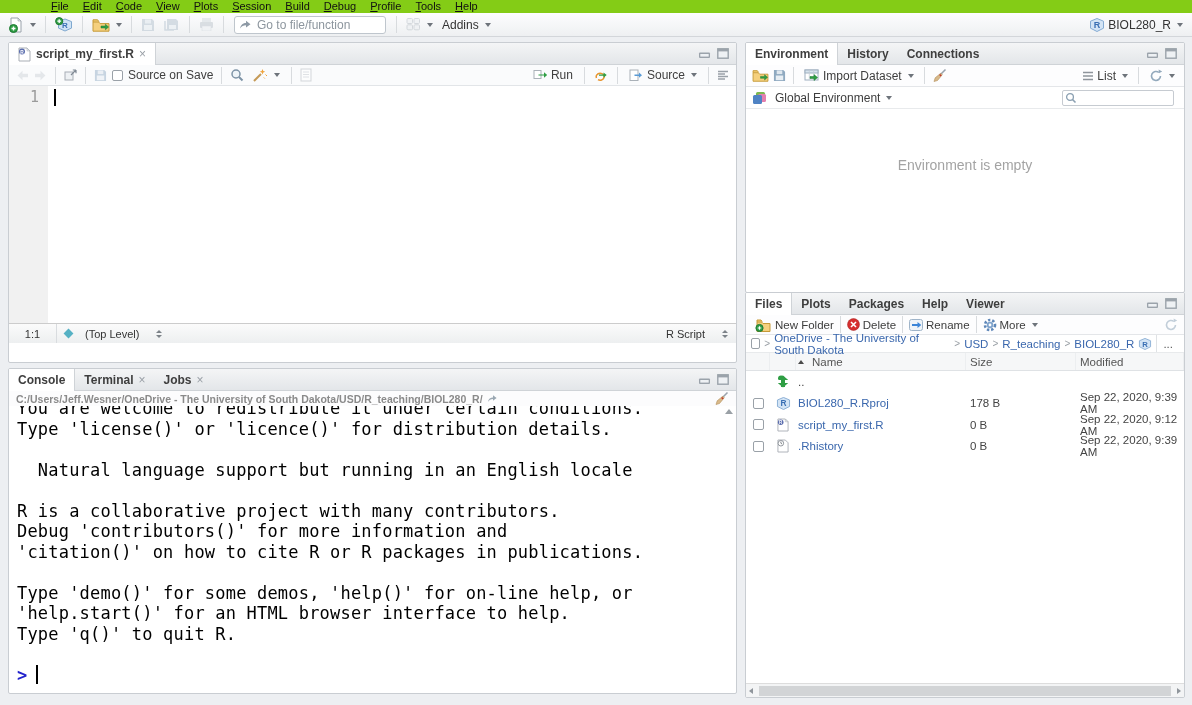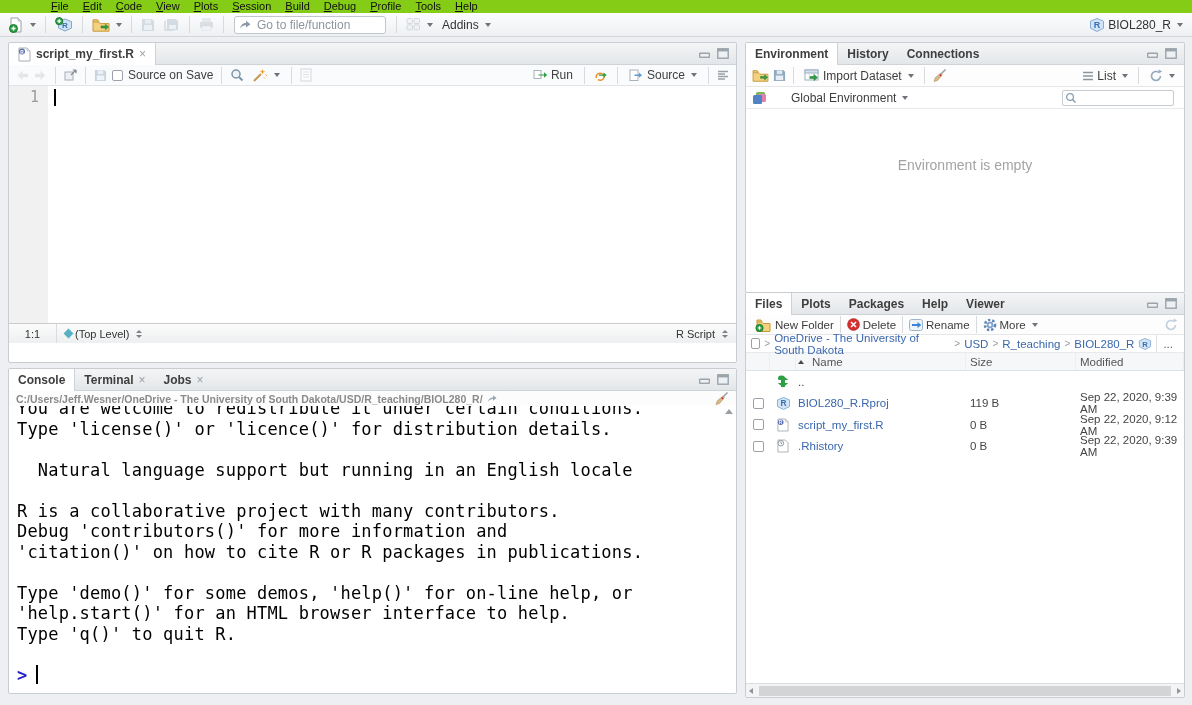--- a/index.html
+++ b/index.html
@@ -49,21 +49,21 @@
                 display:flex; align-items:center; gap:5px; padding:0 7px; font-size:12px; color:#404040; }
   .cb { width:11px; height:11px; border:1px solid #9aa1a8; border-radius:2px; background:#fff; display:inline-block; }
   .editor { position:relative; height:237px; display:flex; background:#fff; }
   .gutter { width:39px; background:#f1f1f1; text-align:right; padding:2px 9px 0 0;
             font-family:"DejaVu Sans Mono",monospace; font-size:15px; color:#9b9b9b; }
   .edit-cursor { position:absolute; left:45px; top:3px; width:2px; height:17px; background:#000; }
   .srcstatus { height:20px; border-top:1px solid #ccc; background:linear-gradient(#fbfbfb,#edeff0);
                display:flex; align-items:center; font-size:11px; color:#333; }
   .pos-cell { width:48px; text-align:center; border-right:1px solid #d9dcdf; align-self:stretch;
               display:flex; align-items:center; justify-content:center; }
-  .scope-cell { display:flex; align-items:center; gap:3px; padding-left:8px; }
+  .scope-cell { display:flex; align-items:center; gap:13px; padding-left:8px; }
   .diamond { width:7px; height:7px; background:#56b1c4; transform:rotate(45deg); display:inline-block; }
   .updown { display:inline-flex; flex-direction:column; gap:2px; margin-left:4px; }
   .updown i { display:block; width:0; height:0; border-left:3px solid transparent; border-right:3px solid transparent; }
   .updown .u { border-bottom:3.5px solid #7c8288; }
   .updown .d { border-top:3.5px solid #7c8288; }
 
   
   .pathrow { height:15px; background:#fcfcfd; display:flex; align-items:center; gap:4px;
              padding:0 7px; font-size:10.5px; font-weight:700; color:#8a8a8a; }
   .console-body { position:relative; height:288px; overflow:hidden; padding-left:8px; }
@@ -74,21 +74,21 @@
   .prompt { font-family:"DejaVu Sans Mono",monospace; font-size:17px; font-weight:700; color:#2222cc; }
   .console-cursor { width:2px; height:19px; background:#000; margin-left:9px; }
   .vscroll-arrow { position:absolute; right:3px; top:3px; width:0; height:0;
                    border-left:4px solid transparent; border-right:4px solid transparent;
                    border-bottom:5px solid #9aa0a6; }
 
   
   .envtoolbar { height:22px; border-bottom:1px solid #e4e6e9; display:flex; align-items:center;
                 gap:4px; padding:0 6px; font-size:12px; color:#3d3d3d; background:#fdfdfe; }
   .envscope { height:22px; border-bottom:1px solid #e8eaec; display:flex; align-items:center;
-              gap:21px; padding:0 6px; font-size:12px; color:#3d3d3d; }
+              gap:5px; padding:0 6px; font-size:12px; color:#3d3d3d; }
   .env-search { position:relative; margin-left:auto; margin-right:4px; }
   .env-search input { width:112px; height:16px; border:1px solid #c6cbd1; border-radius:2px;
                       background:#fff; outline:none; padding:0 3px 0 18px; font-size:11px; }
   .env-search .mag { position:absolute; left:3px; top:2px; }
   .envbody { text-align:center; padding-top:48px; font-size:14px; color:#a3a3a3; }
 
   
   .filestoolbar { height:20px; border-bottom:1px solid #e4e6e9; display:flex; align-items:center;
                   padding:0 6px; font-size:11.5px; color:#3d3d3d; background:#fdfdfe; }
   .crumbrow { height:18px; border-bottom:1px solid #e8eaec; display:flex; align-items:center;
@@ -705,21 +705,21 @@
             <svg width="15" height="13" viewBox="0 0 16 14">
               <path d="M8 0.5 l6.5 2.7 v7 L8 13.5 1.5 10.2 v-7 z" fill="#d3e4f5" stroke="#85abd3"></path>
               <text x="8" y="10" font-size="9" font-weight="bold" fill="#3a6fb3" text-anchor="middle">R</text>
             </svg>
           </span>
         </div>
       <div class="col-name">
           <span class="fname">BIOL280_R.Rproj</span>
         </div>
       <div class="col-size">
-          <span>119 B</span>
+          <span>178 B</span>
         </div>
       <div class="col-mod">
           <span>Sep 22, 2020, 9:39 AM</span>
         </div>
     </div>
 
     <div class="frow">
       <div class="col-cb">
           <span class="cb"></span>
         </div>

